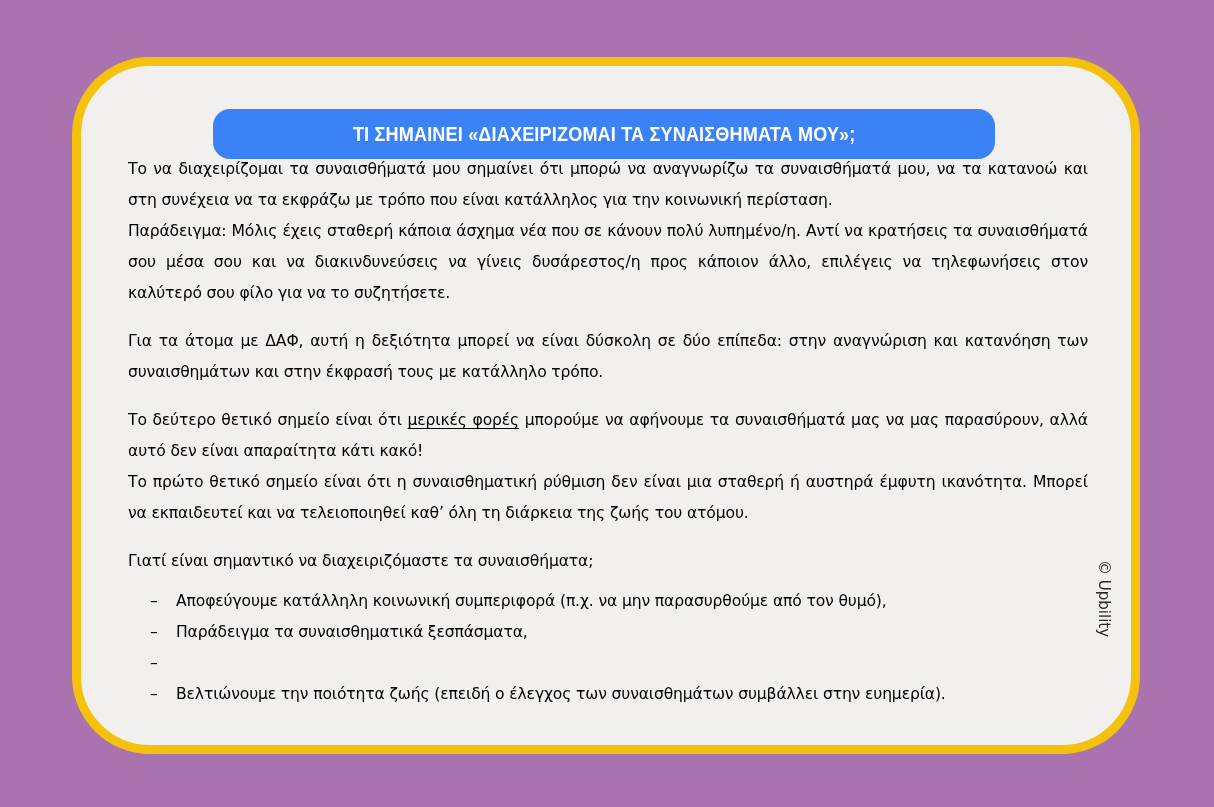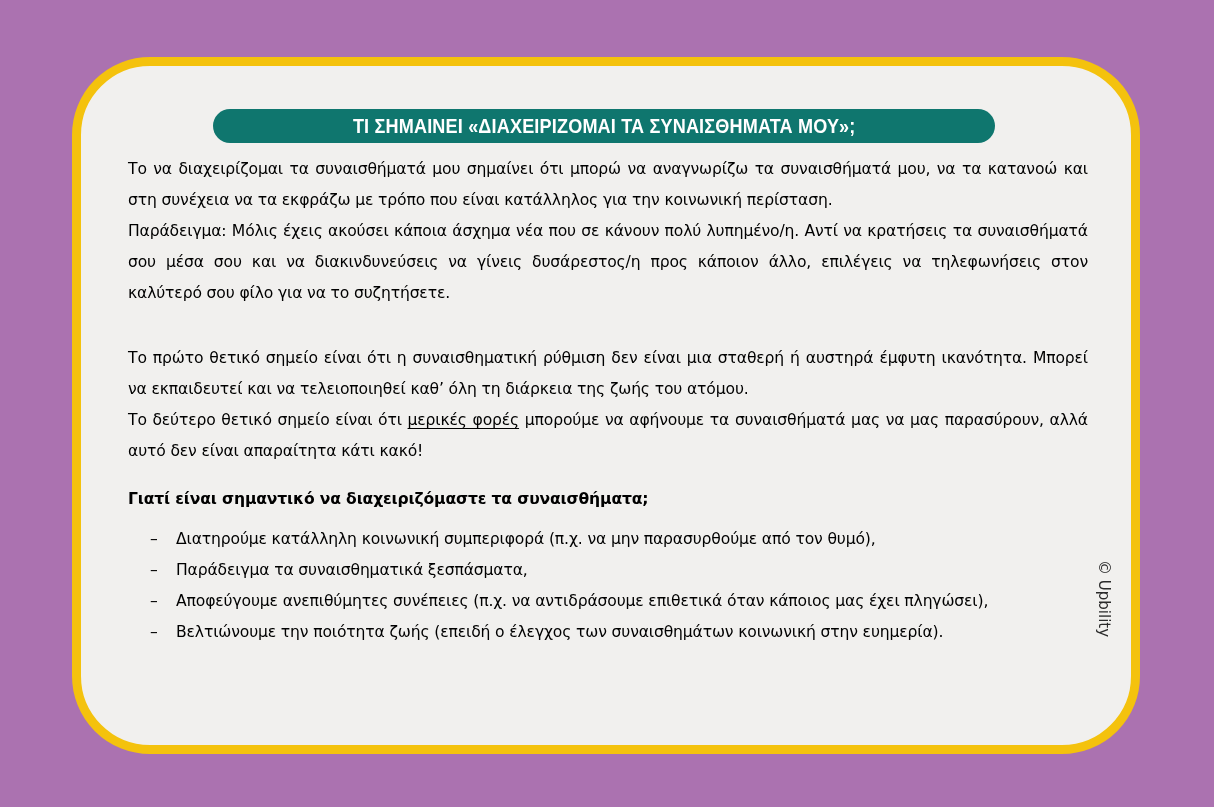--- a/index.html
+++ b/index.html
@@ -23,22 +23,22 @@
       box-sizing: border-box;
       border: 9px solid #f4c20d;
       border-radius: 78px;
       background: #f1f0ee;
     }
     .title-pill {
       position: absolute;
       left: 213px;
       top: 109px;
       width: 782px;
-      height: 34px;
-      background: #0f766e;
+      height: 50px;
+      background: #3b82f6;
       border-radius: 17px;
       display: flex;
       align-items: center;
       justify-content: center;
     }
     .title-text {
       color: #ffffff;
       font-family: "Liberation Sans", sans-serif;
       font-weight: bold;
       font-size: 21px;
@@ -65,21 +65,21 @@
     }
     .justify {
       text-align: justify;
       text-align-last: left;
     }
     .underline {
       text-decoration: underline;
       text-underline-offset: 3px;
     }
     .bold {
-      font-weight: bold;
+      font-weight: normal;
     }
     .list {
       list-style: none;
       margin: 0;
       padding: 0;
     }
     .list li {
       display: flex;
     }
     .dash {
@@ -103,47 +103,47 @@
 <body>
 
 <div class="card"></div>
 
 <div class="title-pill">
   <span class="title-text">ΤΙ ΣΗΜΑΙΝΕΙ «ΔΙΑΧΕΙΡΙΖΟΜΑΙ ΤΑ ΣΥΝΑΙΣΘΗΜΑΤΑ ΜΟΥ»;</span>
 </div>
 
 <div class="content">
   <p class="justify">Το να διαχειρίζομαι τα συναισθήματά μου σημαίνει ότι μπορώ να αναγνωρίζω τα συναισθήματά μου, να τα κατανοώ και στη συνέχεια να τα εκφράζω με τρόπο που είναι κατάλληλος για την κοινωνική περίσταση.</p>
-  <p class="justify">Παράδειγμα: Μόλις έχεις ακούσει κάποια άσχημα νέα που σε κάνουν πολύ λυπημένο/η. Αντί να κρατήσεις τα συναισθήματά σου μέσα σου και να διακινδυνεύσεις να γίνεις δυσάρεστος/η προς κάποιον άλλο, επιλέγεις να τηλεφωνήσεις στον καλύτερό σου φίλο για να το συζητήσετε.</p>
+  <p class="justify">Παράδειγμα: Μόλις έχεις σταθερή κάποια άσχημα νέα που σε κάνουν πολύ λυπημένο/η. Αντί να κρατήσεις τα συναισθήματά σου μέσα σου και να διακινδυνεύσεις να γίνεις δυσάρεστος/η προς κάποιον άλλο, επιλέγεις να τηλεφωνήσεις στον καλύτερό σου φίλο για να το συζητήσετε.</p>
 
   <div class="gap"></div>
 
+  <p class="justify">Για τα άτομα με ΔΑΦ, αυτή η δεξιότητα μπορεί να είναι δύσκολη σε δύο επίπεδα: στην αναγνώριση και κατανόηση των συναισθημάτων και στην έκφρασή τους με κατάλληλο τρόπο.</p>
 
   <div class="gap"></div>
 
+  <p class="justify"><span>Το δεύτερο θετικό σημείο είναι ότι </span><span class="underline">μερικές φορές</span><span> μπορούμε να αφήνουμε τα συναισθήματά μας να μας παρασύρουν, αλλά αυτό δεν είναι απαραίτητα κάτι κακό!</span></p>
   <p class="justify">Το πρώτο θετικό σημείο είναι ότι η συναισθηματική ρύθμιση δεν είναι μια σταθερή ή αυστηρά έμφυτη ικανότητα. Μπορεί να εκπαιδευτεί και να τελειοποιηθεί καθ’ όλη τη διάρκεια της ζωής του ατόμου.</p>
-  <p class="justify"><span>Το δεύτερο θετικό σημείο είναι ότι </span><span class="underline">μερικές φορές</span><span> μπορούμε να αφήνουμε τα συναισθήματά μας να μας παρασύρουν, αλλά αυτό δεν είναι απαραίτητα κάτι κακό!</span></p>
 
   <div class="gap"></div>
 
   <p class="bold">Γιατί είναι σημαντικό να διαχειριζόμαστε τα συναισθήματα;</p>
   <div style="height:9px"></div>
   <ul class="list">
     <li>
       <span class="dash">–</span>
-      <span>Διατηρούμε κατάλληλη κοινωνική συμπεριφορά (π.χ. να μην παρασυρθούμε από τον θυμό),</span>
+      <span>Αποφεύγουμε κατάλληλη κοινωνική συμπεριφορά (π.χ. να μην παρασυρθούμε από τον θυμό),</span>
     </li>
     <li>
       <span class="dash">–</span>
       <span>Παράδειγμα τα συναισθηματικά ξεσπάσματα,</span>
     </li>
     <li>
       <span class="dash">–</span>
-      <span>Αποφεύγουμε ανεπιθύμητες συνέπειες (π.χ. να αντιδράσουμε επιθετικά όταν κάποιος μας έχει πληγώσει),</span>
     </li>
     <li>
       <span class="dash">–</span>
-      <span>Βελτιώνουμε την ποιότητα ζωής (επειδή ο έλεγχος των συναισθημάτων κοινωνική στην ευημερία).</span>
+      <span>Βελτιώνουμε την ποιότητα ζωής (επειδή ο έλεγχος των συναισθημάτων συμβάλλει στην ευημερία).</span>
     </li>
   </ul>
 </div>
 
 <div class="copyright">© Upbility</div>
 
 </body></html>

